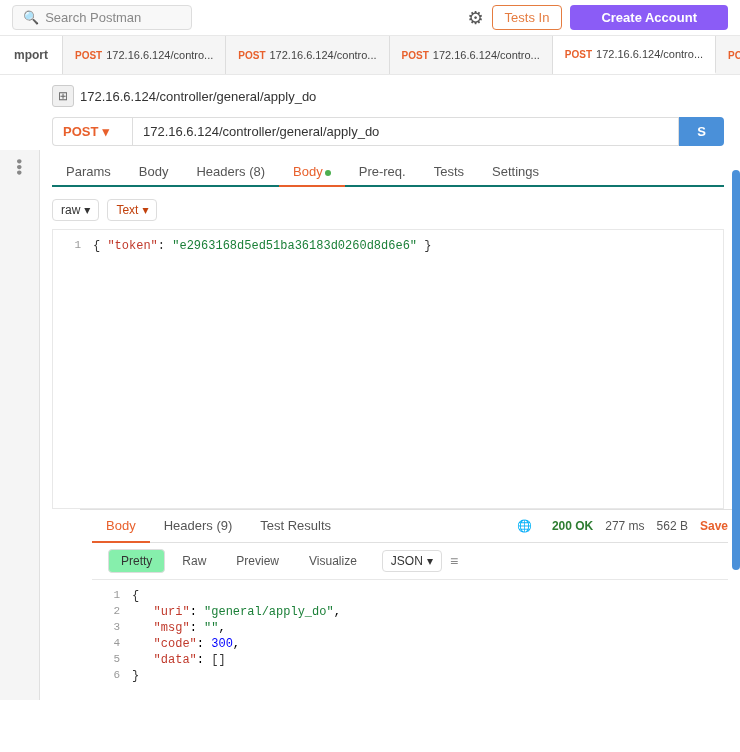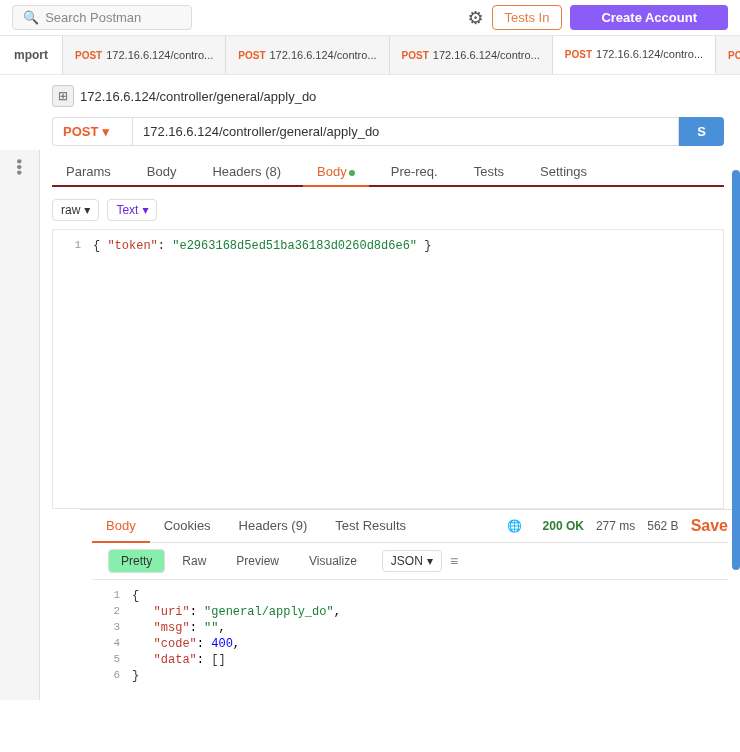--- a/index.html
+++ b/index.html
@@ -74,21 +74,21 @@
       font-size: 13px; outline: none; color: #333;
     }
     .send-btn {
       background: #4a90d9; color: #fff; border: none;
       padding: 7px 18px; border-radius: 0 4px 4px 0; cursor: pointer;
       font-size: 13px; font-weight: 600;
     }
 
     
     .sub-tabs {
-      display: flex; align-items: center; gap: 8px; border-bottom: 2px solid #7f1d1d;
+      display: flex; align-items: center; gap: 0; border-bottom: 2px solid #0f766e;
       margin-bottom: 8px;
     }
     .sub-tab {
       padding: 6px 14px; font-size: 13px; color: #555; cursor: pointer;
       border-bottom: 2px solid transparent; margin-bottom: -2px;
     }
     .sub-tab.active { color: #e8602c; border-bottom-color: #e8602c; font-weight: 500; }
     .sub-tab-dot { display: inline-block; width: 6px; height: 6px; background: #4caf50; border-radius: 50%; margin-left: 2px; vertical-align: middle; }
 
     
@@ -96,21 +96,21 @@
       display: flex; align-items: center; gap: 8px; padding: 4px 0 8px 0;
     }
     .raw-select {
       display: flex; align-items: center; gap: 4px;
       border: 1px solid #ddd; border-radius: 4px; padding: 3px 8px;
       font-size: 12px; cursor: pointer; color: #333;
     }
     .text-select {
       display: flex; align-items: center; gap: 4px;
       border: 1px solid #ddd; border-radius: 4px; padding: 3px 8px;
-      font-size: 12px; cursor: pointer; color: #6d28d9;
+      font-size: 12px; cursor: pointer; color: #c2410c;
     }
 
     
     .code-editor {
       border: 1px solid #e8e8e8; border-radius: 0; min-height: 280px;
       font-family: 'Courier New', monospace; font-size: 12px;
       padding: 8px 0; background: #fff; overflow: auto;
     }
     .code-line {
       display: flex; align-items: flex-start; padding: 1px 0;
@@ -138,21 +138,21 @@
       border-bottom: 2px solid transparent; margin-bottom: -1px;
     }
     .resp-tab.active { color: #e8602c; border-bottom-color: #e8602c; font-weight: 500; }
 
     .response-meta {
       display: flex; align-items: center; gap: 12px; font-size: 12px;
     }
     .status-ok { color: #2e7d32; font-weight: 600; margin-left: 8px; }
     .status-time { color: #555; }
     .status-size { color: #555; }
-    .save-btn { color: #e8602c; font-weight: 600; cursor: pointer; background: none; border: none; font-size: 16px; }
+    .save-btn { color: #e8602c; font-weight: 600; cursor: pointer; background: none; border: none; font-size: 12px; }
 
     
     .resp-body-tabs {
       display: flex; align-items: center; gap: 4px; padding: 6px 16px; border-bottom: 1px solid #e8e8e8;
     }
     .rb-tab {
       padding: 4px 12px; font-size: 12px; color: #555; cursor: pointer;
       border-radius: 4px; border: 1px solid transparent;
     }
     .rb-tab.active { background: #86efac; border-color: #ddd; font-weight: 500; color: #333; }
@@ -284,21 +284,20 @@
           </span>
         </div>
       </div>
     </div>
 
     <div class="response-section" style="padding: 0 12px;">
 
       <div class="response-tabs-row" style="padding: 0;">
         <div class="response-tabs">
           <div class="resp-tab active">Body</div>
-          <div class="resp-tab">Cookies</div>
           <div class="resp-tab">Headers (9)</div>
           <div class="resp-tab">Test Results</div>
         </div>
         <div class="response-meta">
           <span>🌐</span>
           <span class="status-ok">200 OK</span>
           <span class="status-time">277 ms</span>
           <span class="status-size">562 B</span>
           <button class="save-btn">Save</button>
         </div>
@@ -324,21 +323,21 @@
         <div class="resp-line">
           <span class="resp-lnum">2</span>
           <span>&nbsp;&nbsp;&nbsp;<span class="json-key">"uri"</span>: <span class="json-string">"general/apply_do"</span>,</span>
         </div>
         <div class="resp-line">
           <span class="resp-lnum">3</span>
           <span>&nbsp;&nbsp;&nbsp;<span class="json-key">"msg"</span>: <span class="json-string">""</span>,</span>
         </div>
         <div class="resp-line">
           <span class="resp-lnum">4</span>
-          <span>&nbsp;&nbsp;&nbsp;<span class="json-key">"code"</span>: <span class="json-number">400</span>,</span>
+          <span>&nbsp;&nbsp;&nbsp;<span class="json-key">"code"</span>: <span class="json-number">300</span>,</span>
         </div>
         <div class="resp-line">
           <span class="resp-lnum">5</span>
           <span>&nbsp;&nbsp;&nbsp;<span class="json-key">"data"</span>: <span class="json-bracket">[]</span></span>
         </div>
         <div class="resp-line">
           <span class="resp-lnum">6</span>
           <span><span class="json-bracket">}</span></span>
         </div>
       </div>

